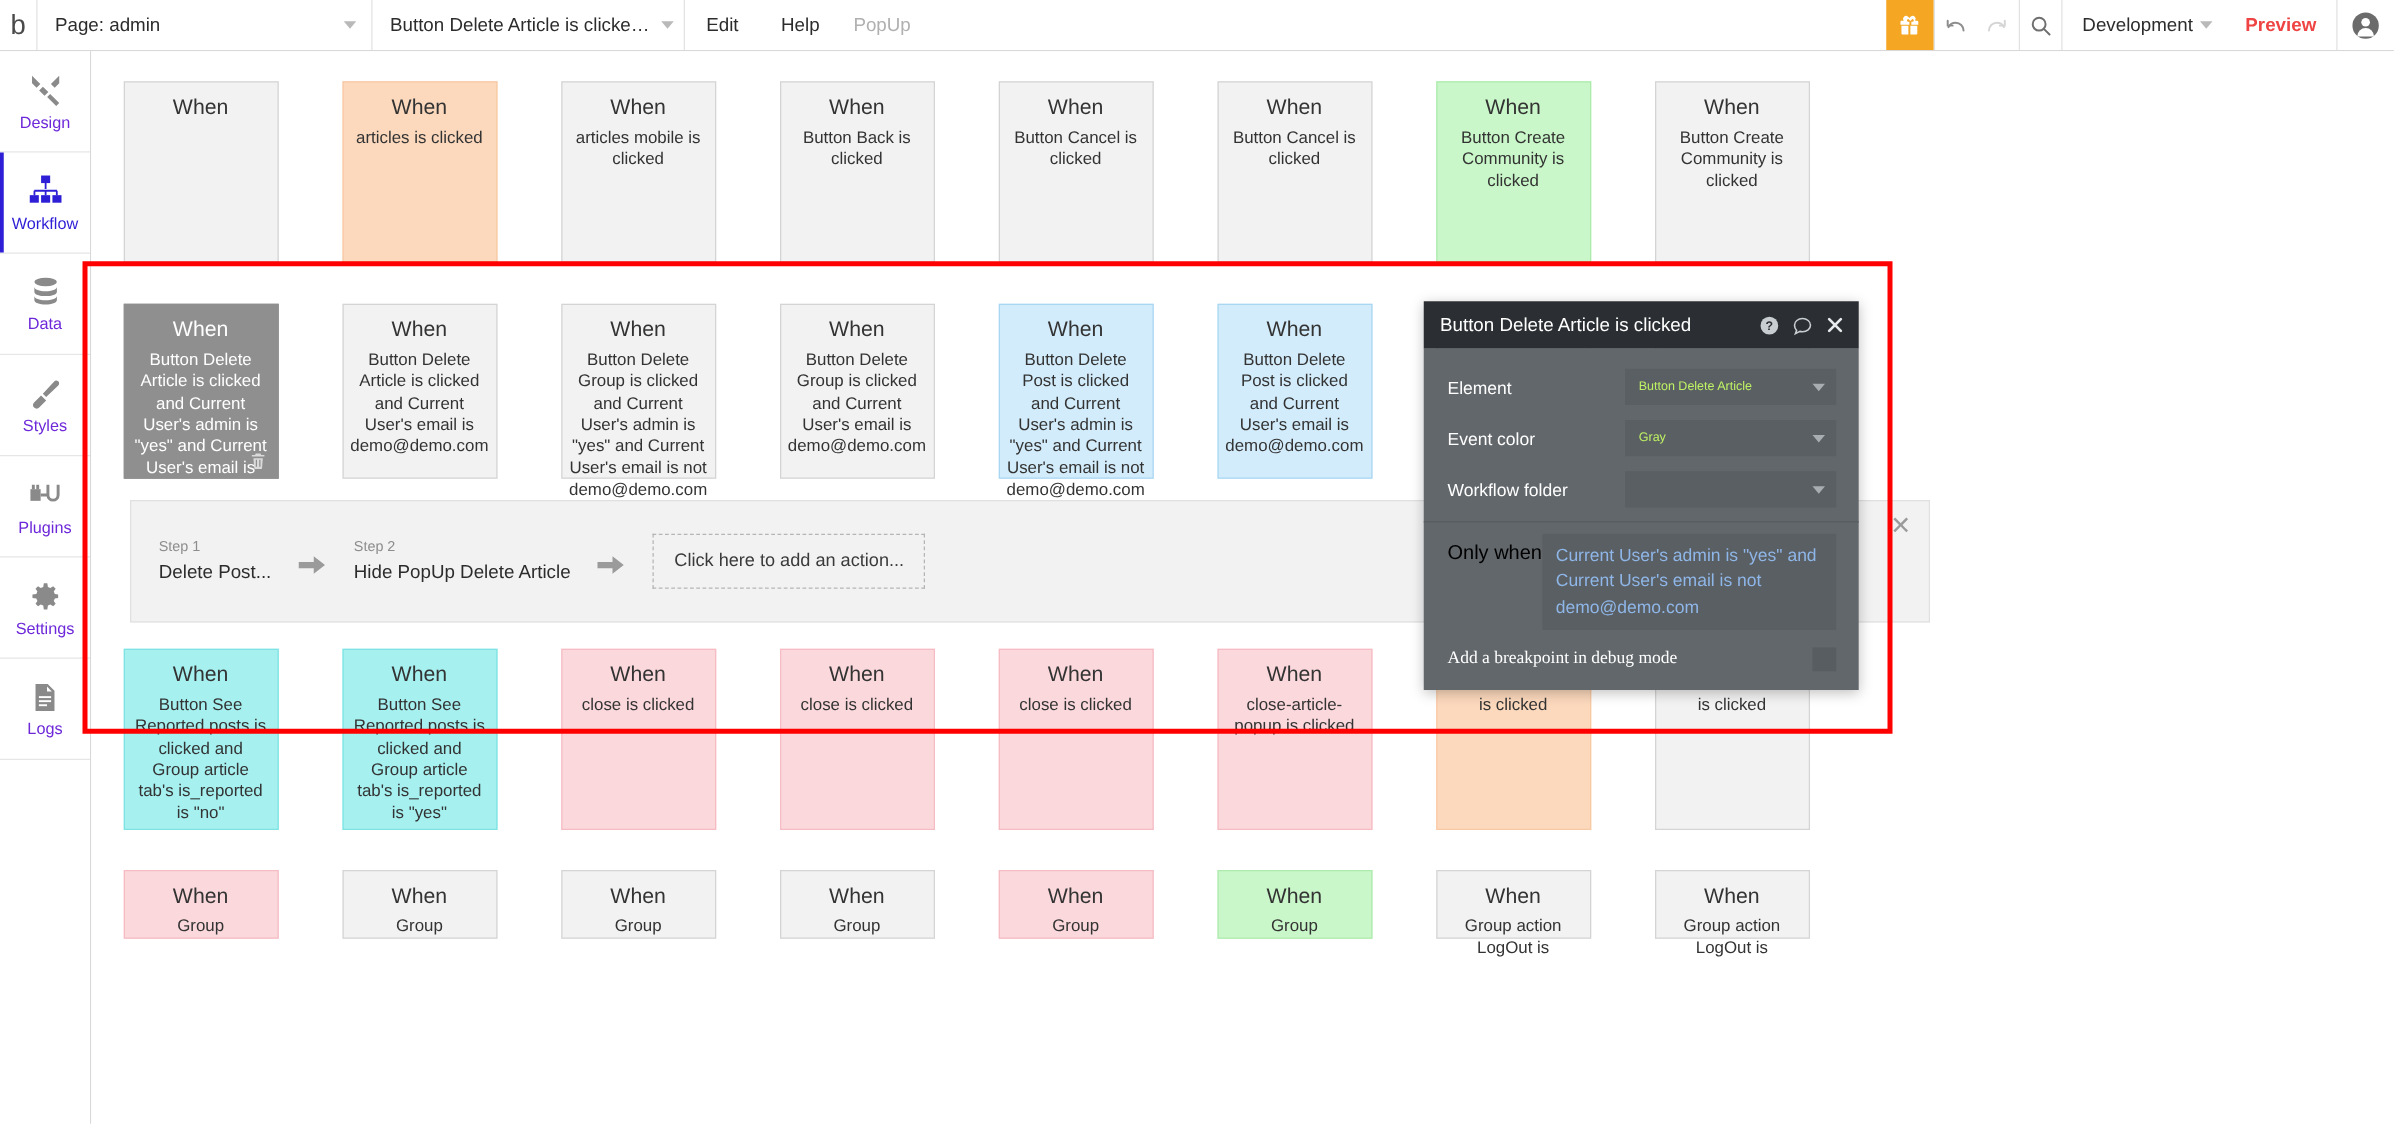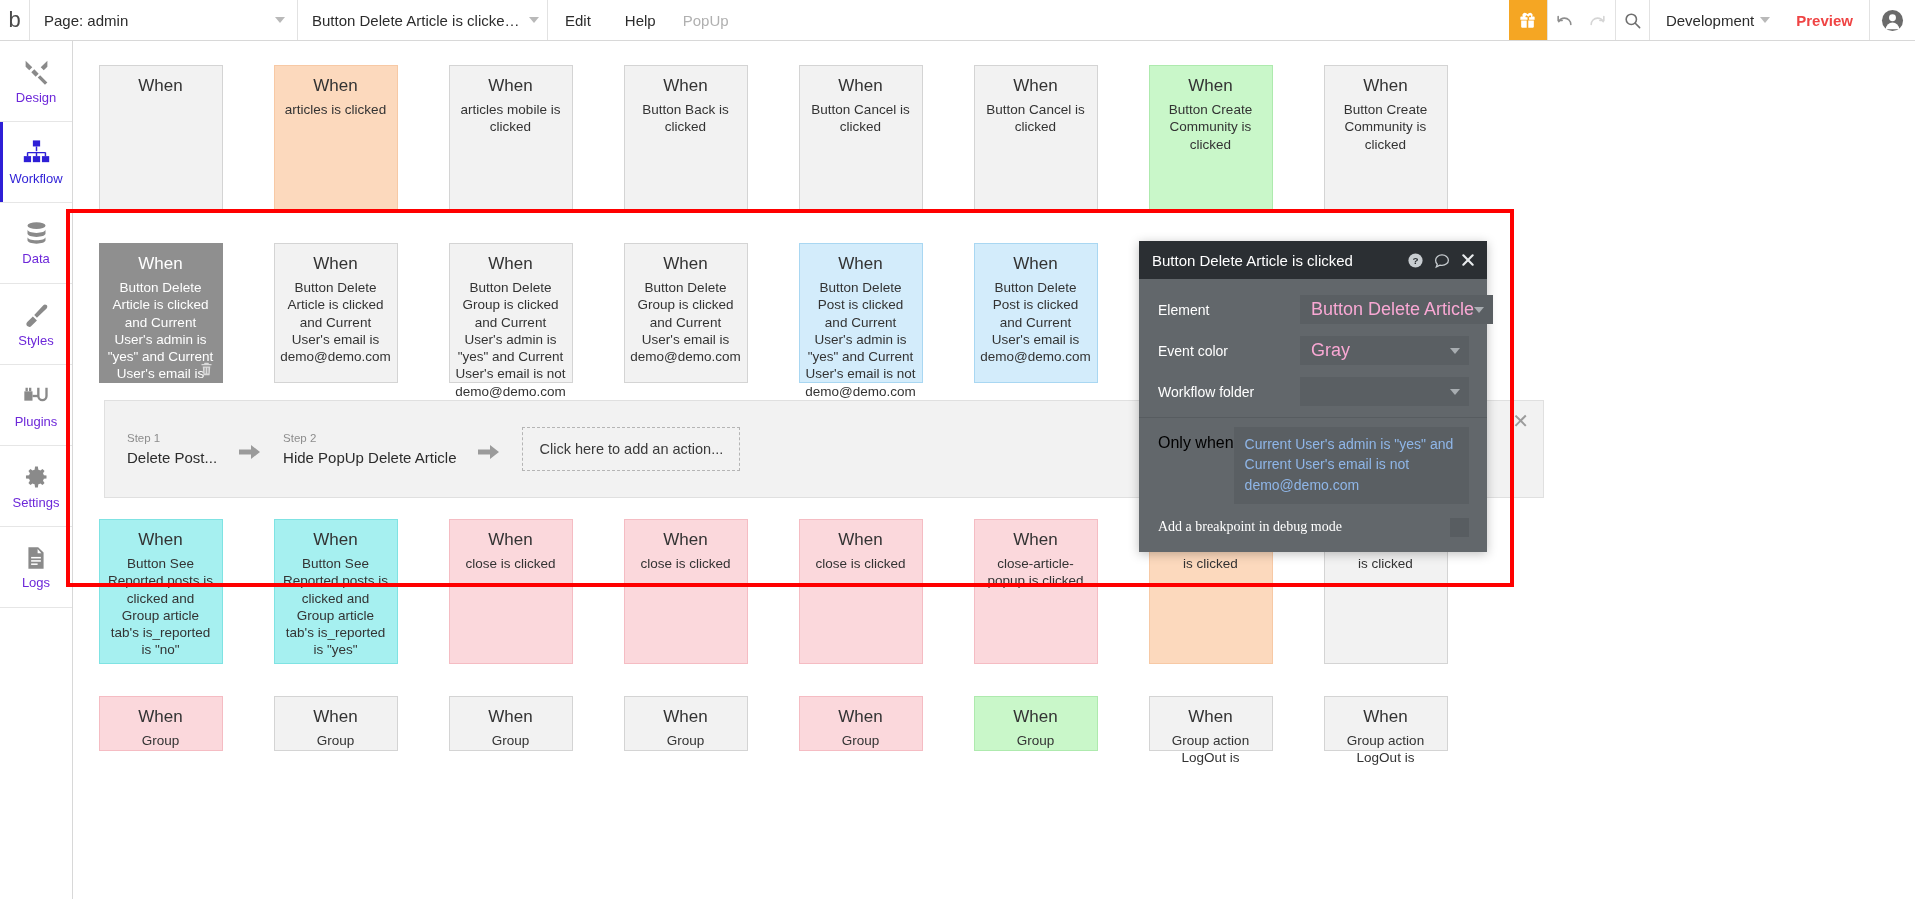--- a/index.html
+++ b/index.html
@@ -175,21 +175,21 @@
     display: flex; align-items: center; padding: 6px 18px 6px 19px;
     min-height: 34px;
   }
   .prow .plabel { font-size: 14px; color: #ffffff; width: 142px; flex: none; }
   .pselect {
     flex: 1; background: #5a5f63; height: 29px;
     display: flex; align-items: center; padding: 0 9px 0 11px;
     cursor: pointer;
   }
   .pselect .pval {
-    font-size: 18px; color: #f9a8d4; flex: 1;
+    font-size: 10px; color: #bef264; flex: 1;
     white-space: nowrap; overflow: hidden; text-overflow: ellipsis;
   }
   .pcaret {
     width: 0; height: 0; border-left: 5px solid transparent;
     border-right: 5px solid transparent; border-top: 6px solid #a8adb1;
     flex: none;
   }
   .pdivider { height: 1px; background: #575c60; margin: 5px 0 2px; }
   .onlywhen-row {
     display: flex; align-items: flex-start; padding: 7px 18px 7px 19px;

